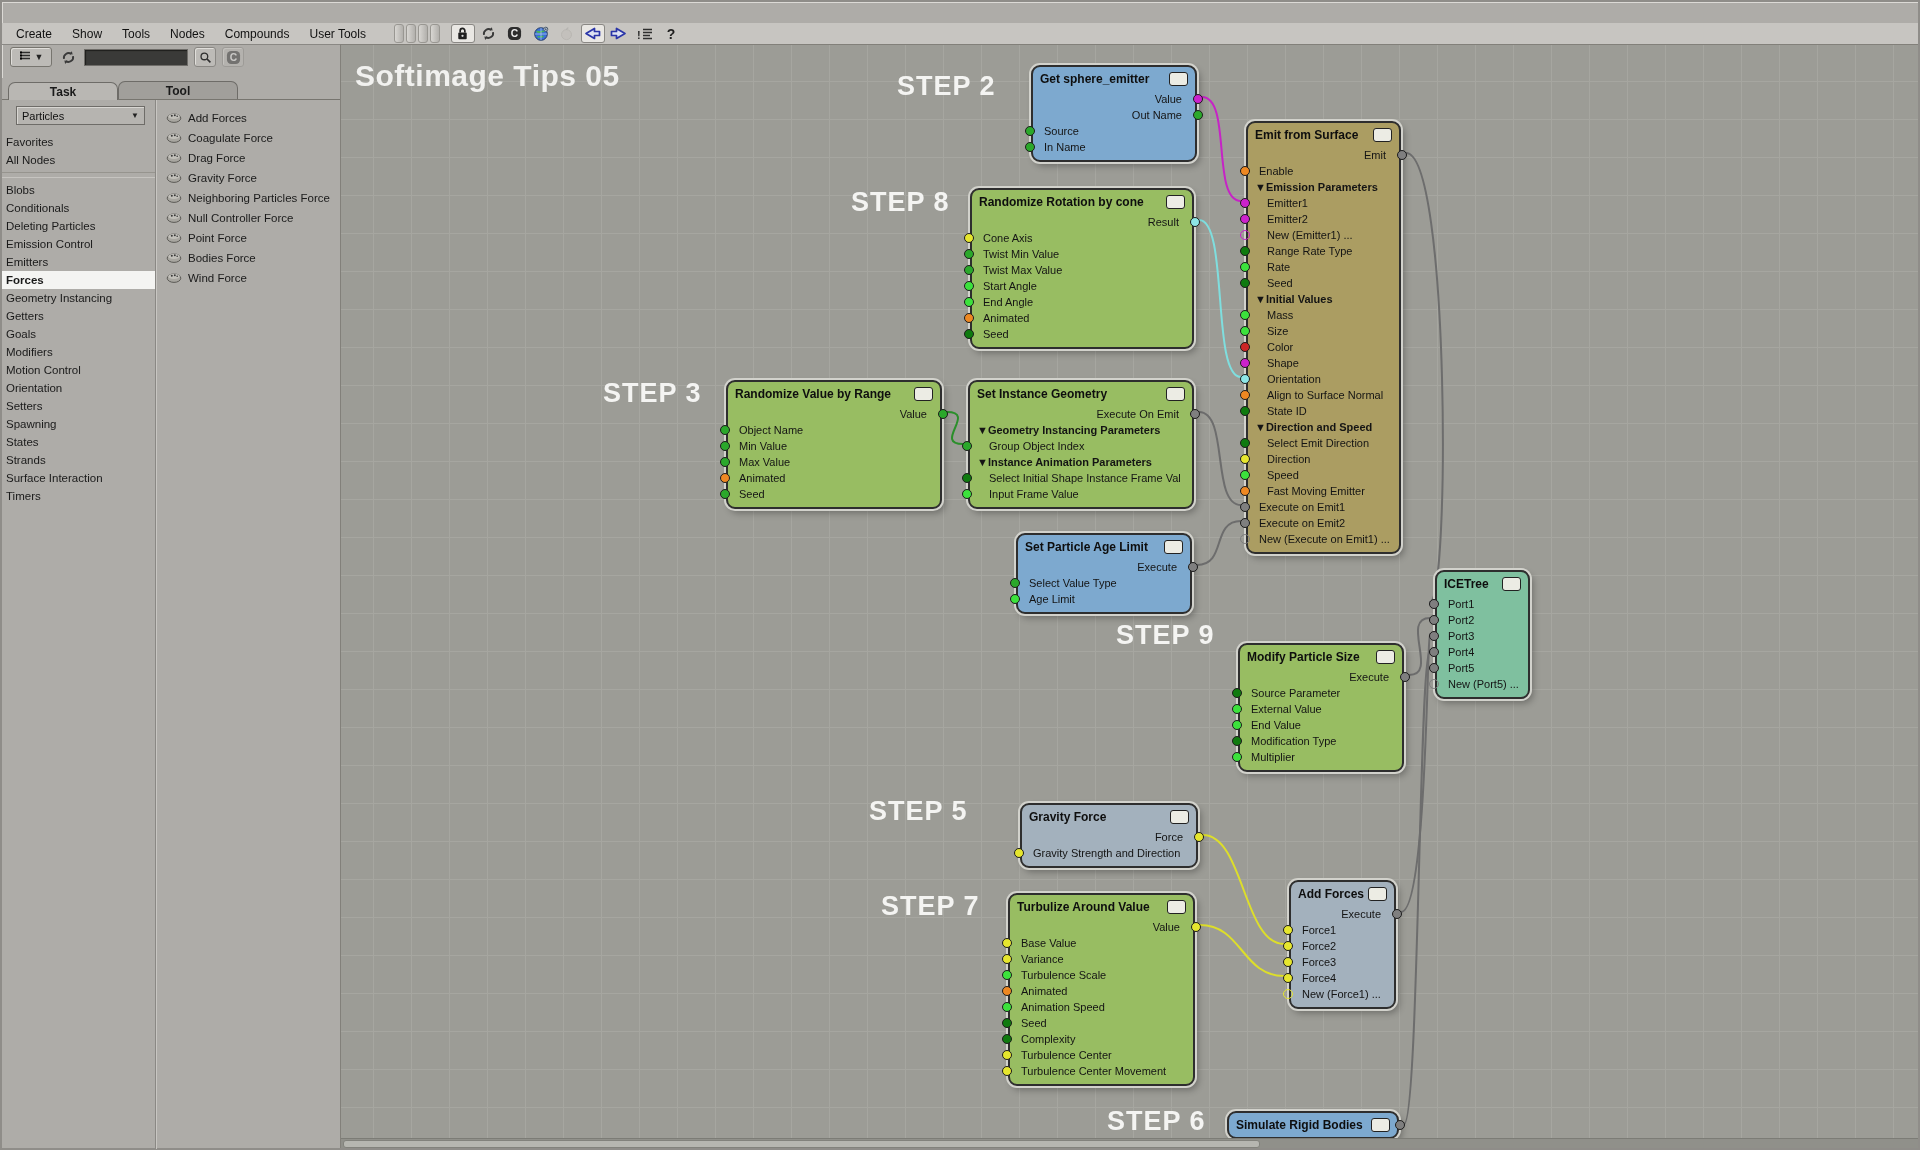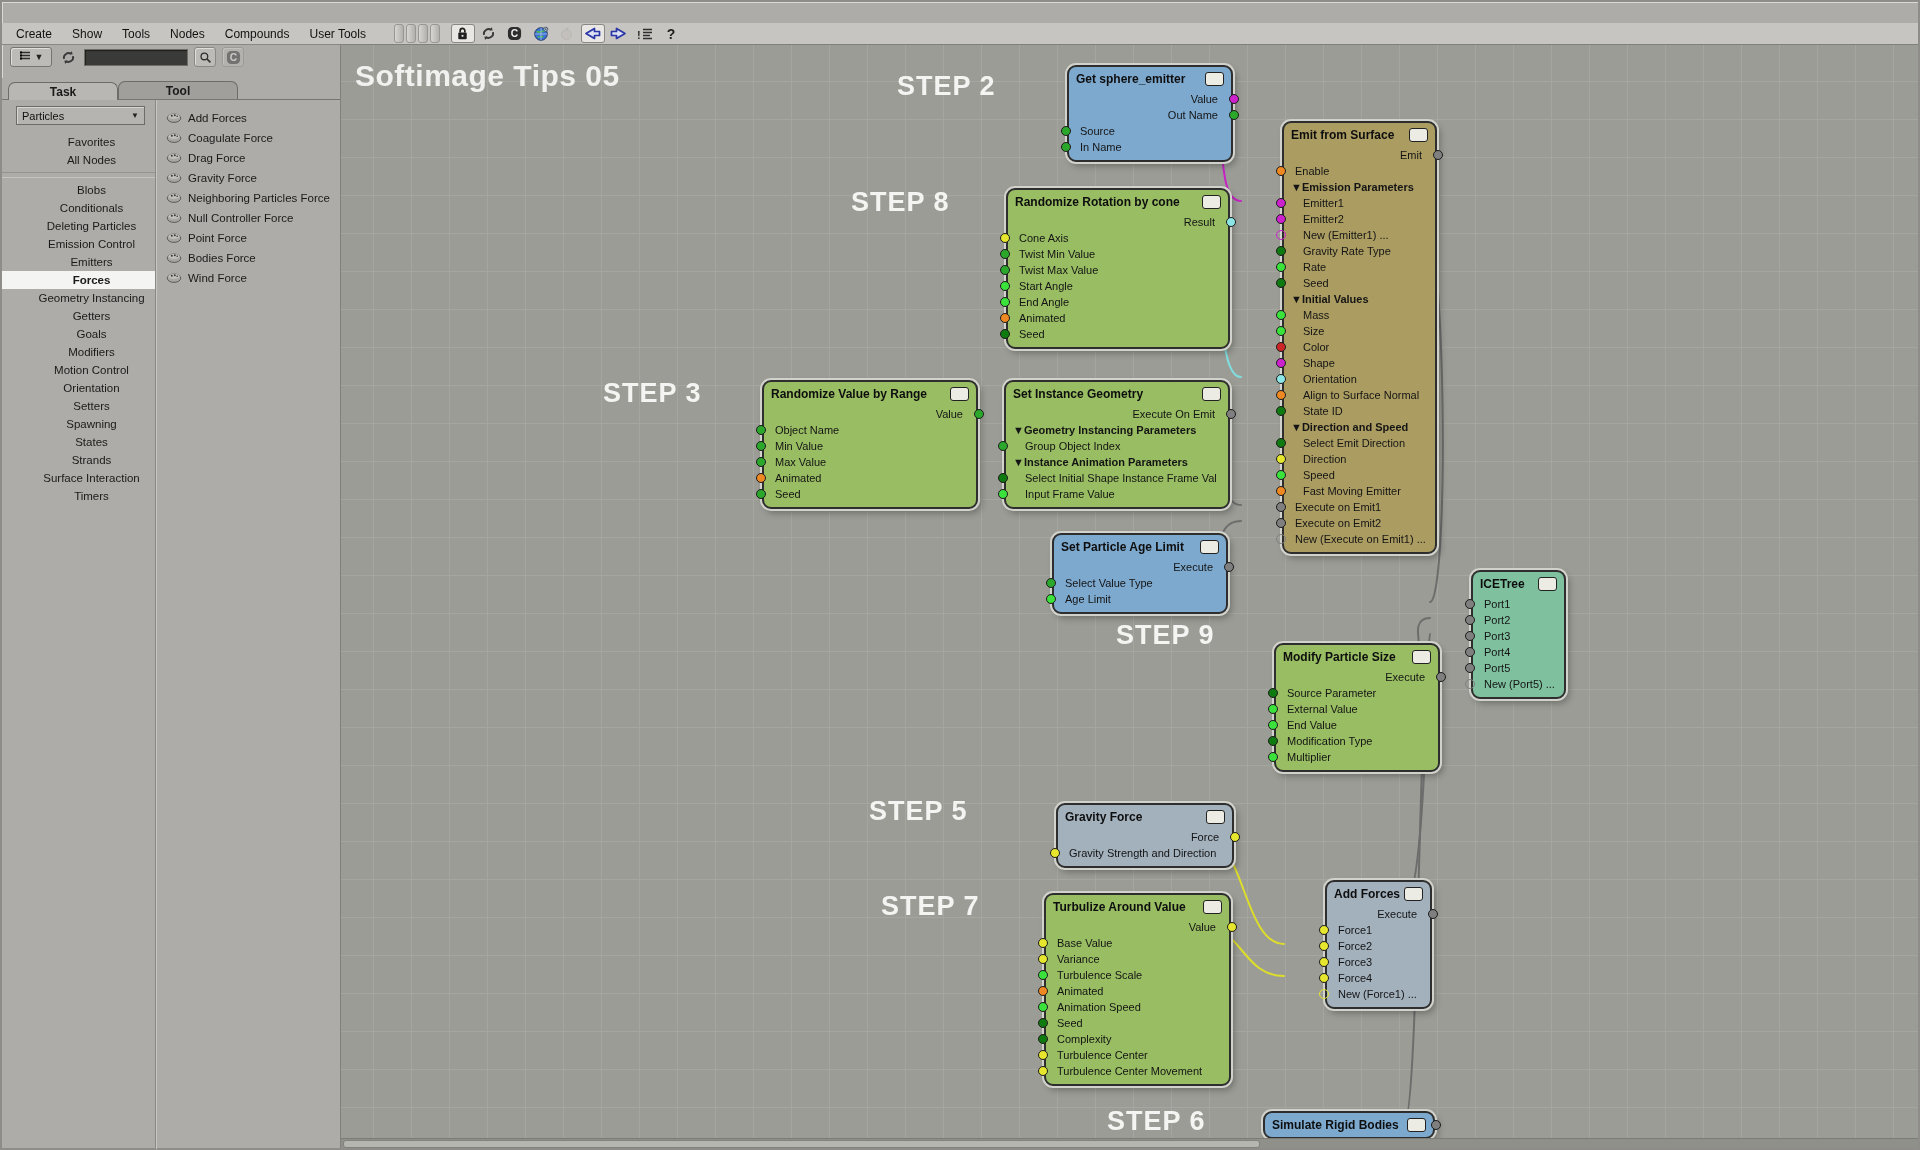--- a/index.html
+++ b/index.html
@@ -53,42 +53,42 @@
   .tab{font-weight:bold;font-size:12px;color:#1a1a1a;text-align:center;
     border:1px solid #6e6c68;border-bottom:none;border-radius:7px 7px 0 0;padding:2px 0 1px;}
   .tab.active{width:108px;background:#b9b7b3;position:relative;top:1px;}
   .tab.inactive{width:118px;background:#a19f9b;height:14px;}
   .panels{display:flex;height:calc(100% - 21px);}
   .explorer{width:153px;border-right:1px solid #8a8884;box-shadow:1px 0 0 #c8c6c2;padding-top:6px;}
   .dropdown{margin:0 10px 8px 14px;height:17px;border:1px solid #6e6c68;background:#b6b4b0;
     box-shadow:inset 1px 1px 0 #d8d6d2;display:flex;align-items:center;font-size:11px;color:#111;padding:0 5px;}
   .dropdown .dd-arrow{margin-left:auto;font-size:8px;color:#222;}
   .exp-list{font-size:11.5px;color:#1a1a1a;}
-  .exp-item{height:18px;line-height:18px;padding-left:26px;white-space:nowrap;text-align:center;}
+  .exp-item{height:18px;line-height:18px;padding-left:4px;white-space:nowrap;}
   .exp-item.selected{background:#f4f4f2;font-weight:bold;}
   .exp-divider{height:4px;margin:3px 0;border-top:1px solid #96948e;border-bottom:1px solid #c6c4c0;}
   .palette{flex:1;padding-top:8px;}
   .pal-item{height:20px;display:flex;align-items:center;gap:6px;padding-left:10px;font-size:11.5px;color:#1a1a1a;white-space:nowrap;}
   .pal-item svg{flex:0 0 auto;}
 
   
   .canvas{position:absolute;left:338px;top:42px;right:0;bottom:0;
     background-color:#9c9c96;
     background-image:linear-gradient(#a6a6a0 1px,transparent 1px),linear-gradient(90deg,#a6a6a0 1px,transparent 1px);
     background-size:38px 38px;background-position:-6px -2px;
     border-left:1px solid #82807a;border-top:1px solid #82807a;overflow:hidden;}
   .watermark{position:absolute;font-size:30px;font-weight:bold;color:#f1f1ef;letter-spacing:.5px;}
   .step{position:absolute;font-size:27px;font-weight:bold;color:#f4f4f2;letter-spacing:1px;}
   #wires{position:absolute;left:0;top:0;pointer-events:none;}
   #wires path{pointer-events:stroke;}
 
   
   .node{position:absolute;border:2px solid #2e2e2e;border-radius:9px;
     box-shadow:0 0 0 2px #d2d2cc,3px 4px 7px rgba(0,0,0,.3);
-    padding-bottom:5px;box-sizing:border-box;margin-left:36px;}
+    padding-bottom:5px;box-sizing:border-box;}
   .node.collapsed{padding-bottom:0;}
   .node-header{height:24px;display:flex;align-items:center;padding:0 7px;font-weight:bold;font-size:12px;color:#0e0e0e;white-space:nowrap;}
   .burger{margin-left:auto;width:17px;height:12px;border:1.5px solid #222;border-radius:3px;
     background:repeating-linear-gradient(180deg,#ececе4 0 1.6px,#2a2a2a 1.6px 3px) #ececе4;
     background-color:#ecece4;flex:0 0 auto;}
   .node-row{position:relative;height:16px;line-height:16px;font-size:11px;color:#141414;white-space:nowrap;}
   .node-row.in{padding-left:11px;}
   .node-row.in.indent{padding-left:19px;}
   .node-row.out{text-align:right;padding-right:13px;}
   .node-row.group{font-weight:bold;padding-left:7px;}
@@ -373,21 +373,21 @@
           <div class="node-header">
             <span>Emit from Surface</span>
             <span class="burger"></span>
           </div>
           <div class="node-row out"><span>Emit</span><span class="port" style="background: rgb(127, 127, 127);"></span></div>
           <div class="node-row in"><span>Enable</span><span class="port" style="background: rgb(238, 136, 34);"></span></div>
           <div class="node-row group"><span>▼Emission Parameters</span></div>
           <div class="node-row in indent"><span>Emitter1</span><span class="port" style="background: rgb(204, 34, 204);"></span></div>
           <div class="node-row in indent"><span>Emitter2</span><span class="port" style="background: rgb(204, 34, 204);"></span></div>
           <div class="node-row in indent"><span>New (Emitter1) ...</span><span class="port hollow" style="border-color: rgb(204, 34, 204);"></span></div>
-          <div class="node-row in indent"><span>Gravity Rate Type</span><span class="port" style="background: rgb(15, 122, 15);"></span></div>
+          <div class="node-row in indent"><span>Range Rate Type</span><span class="port" style="background: rgb(15, 122, 15);"></span></div>
           <div class="node-row in indent"><span>Rate</span><span class="port" style="background: rgb(60, 226, 60);"></span></div>
           <div class="node-row in indent"><span>Seed</span><span class="port" style="background: rgb(15, 122, 15);"></span></div>
           <div class="node-row group"><span>▼Initial Values</span></div>
           <div class="node-row in indent"><span>Mass</span><span class="port" style="background: rgb(60, 226, 60);"></span></div>
           <div class="node-row in indent"><span>Size</span><span class="port" style="background: rgb(60, 226, 60);"></span></div>
           <div class="node-row in indent"><span>Color</span><span class="port" style="background: rgb(204, 38, 38);"></span></div>
           <div class="node-row in indent"><span>Shape</span><span class="port" style="background: rgb(204, 34, 204);"></span></div>
           <div class="node-row in indent"><span>Orientation</span><span class="port" style="background: rgb(141, 230, 230);"></span></div>
           <div class="node-row in indent"><span>Align to Surface Normal</span><span class="port" style="background: rgb(238, 136, 34);"></span></div>
           <div class="node-row in indent"><span>State ID</span><span class="port" style="background: rgb(15, 122, 15);"></span></div>

